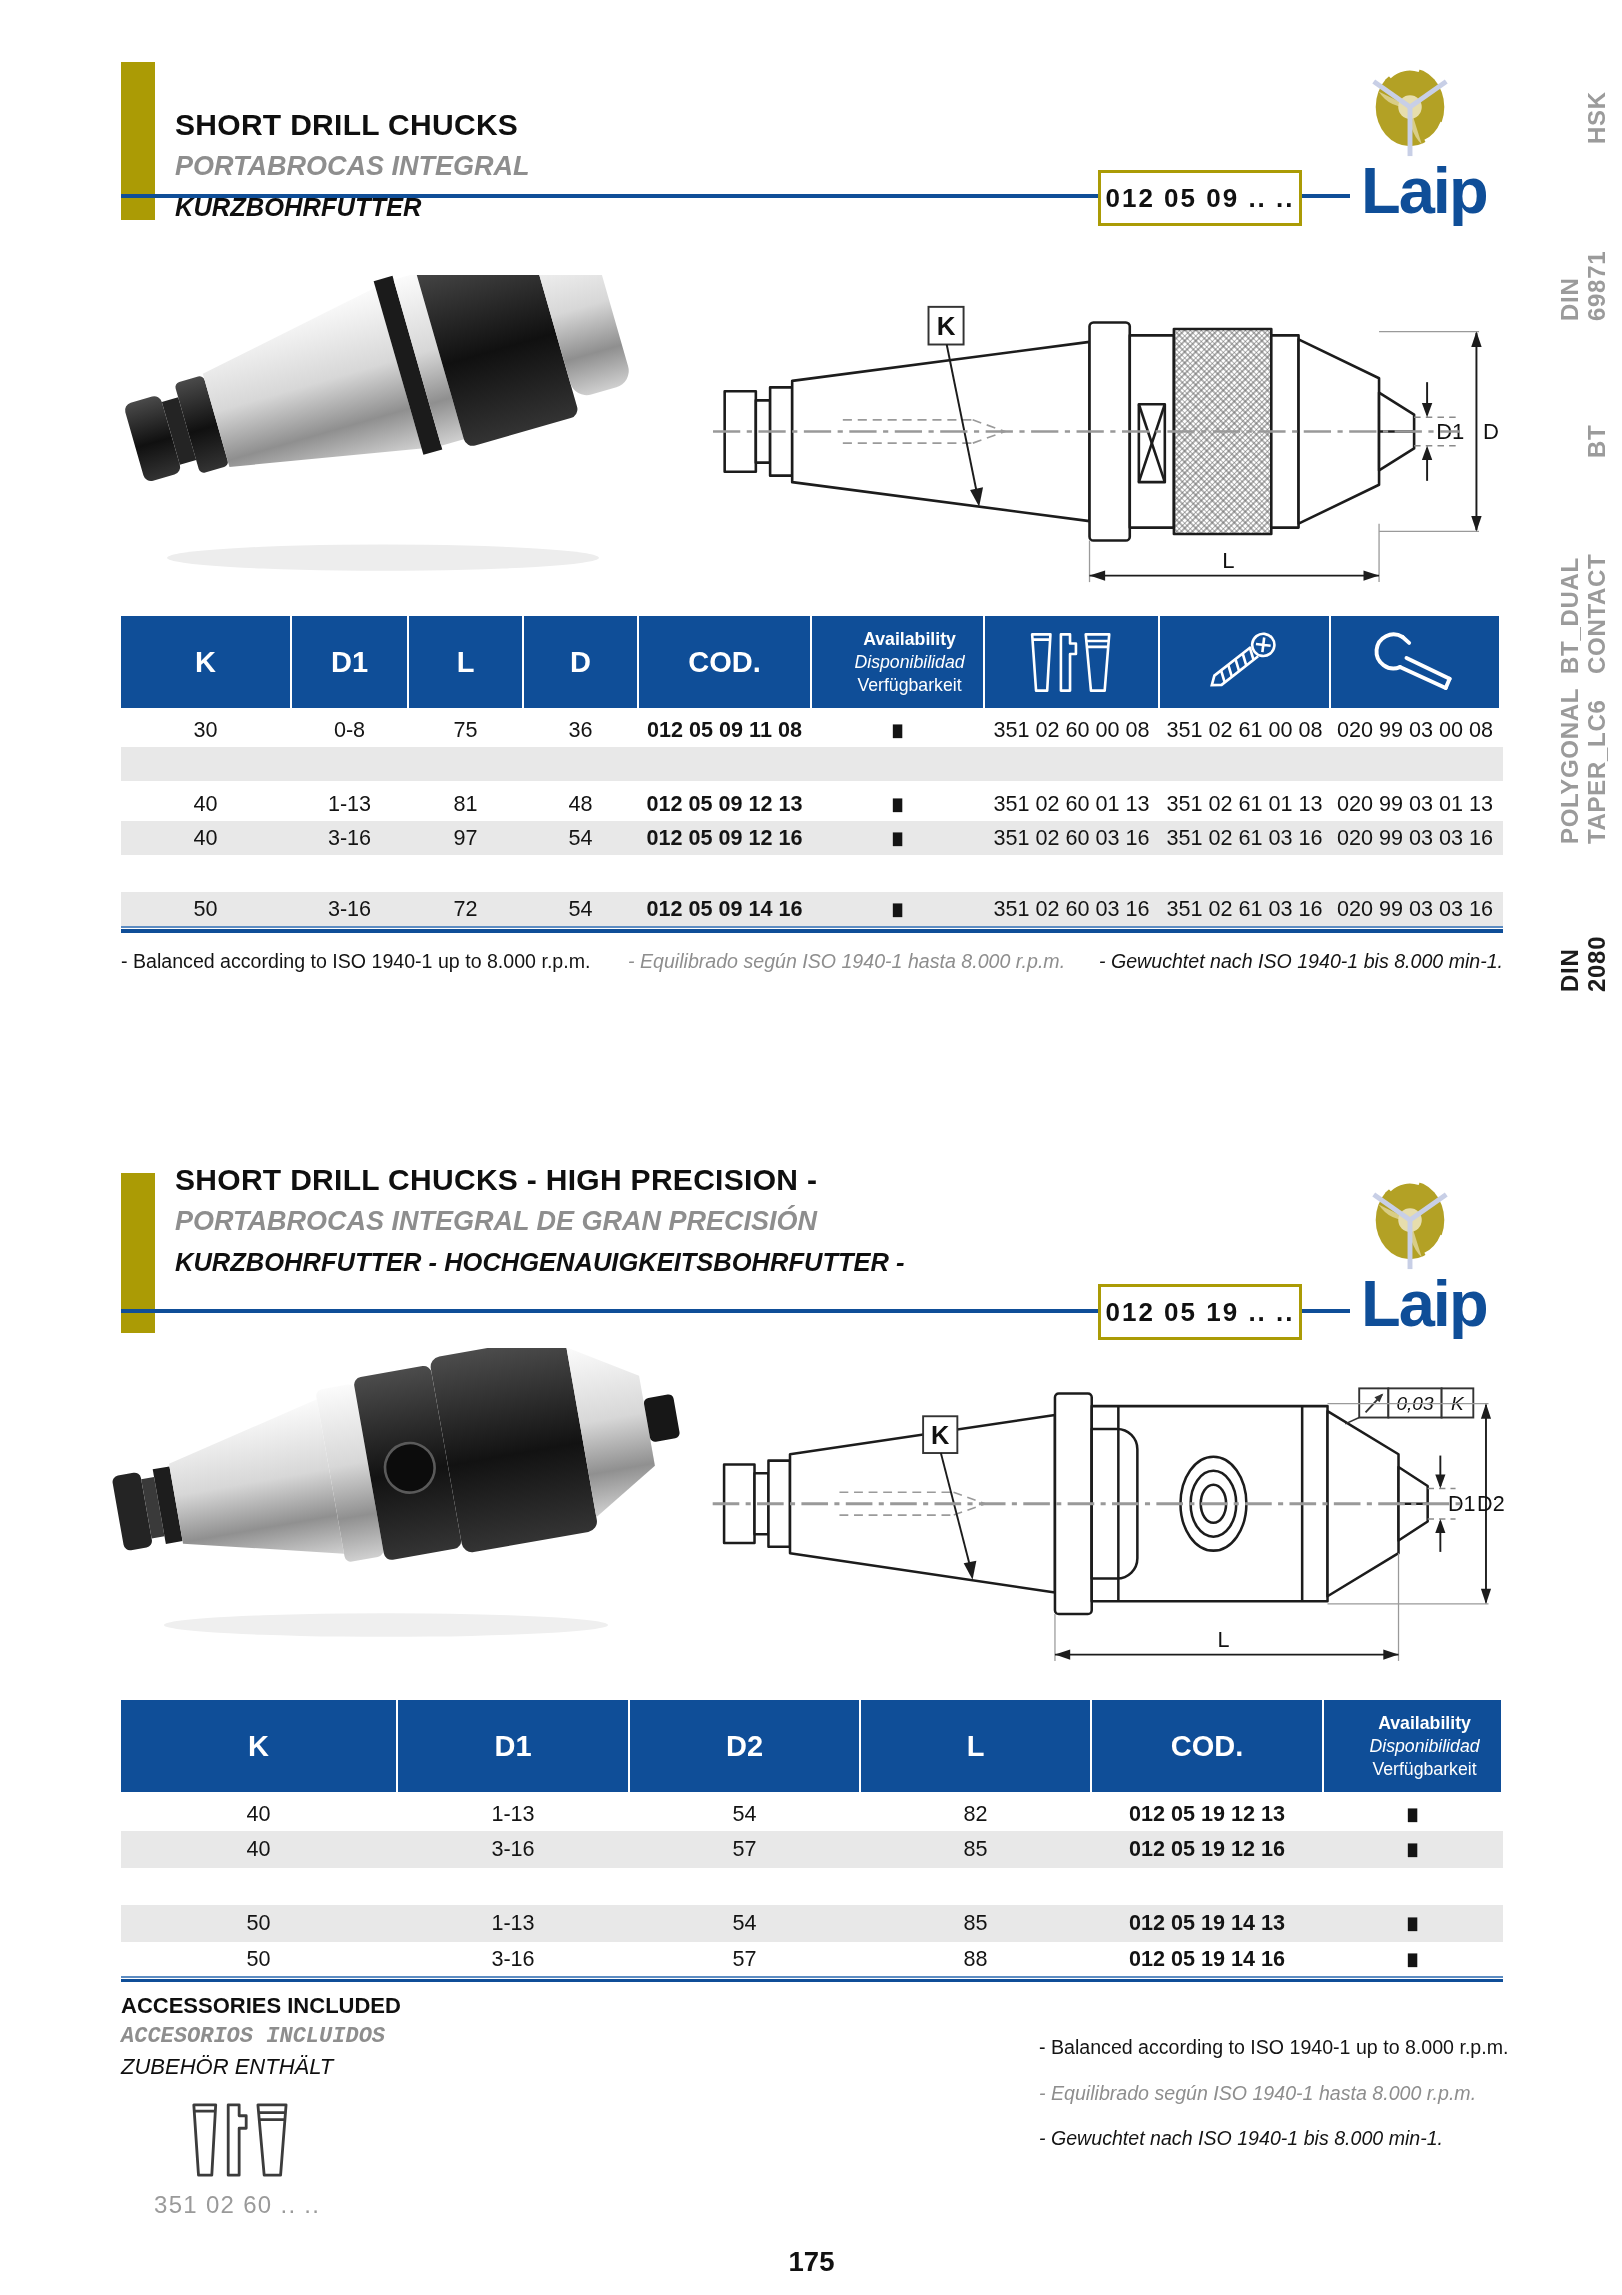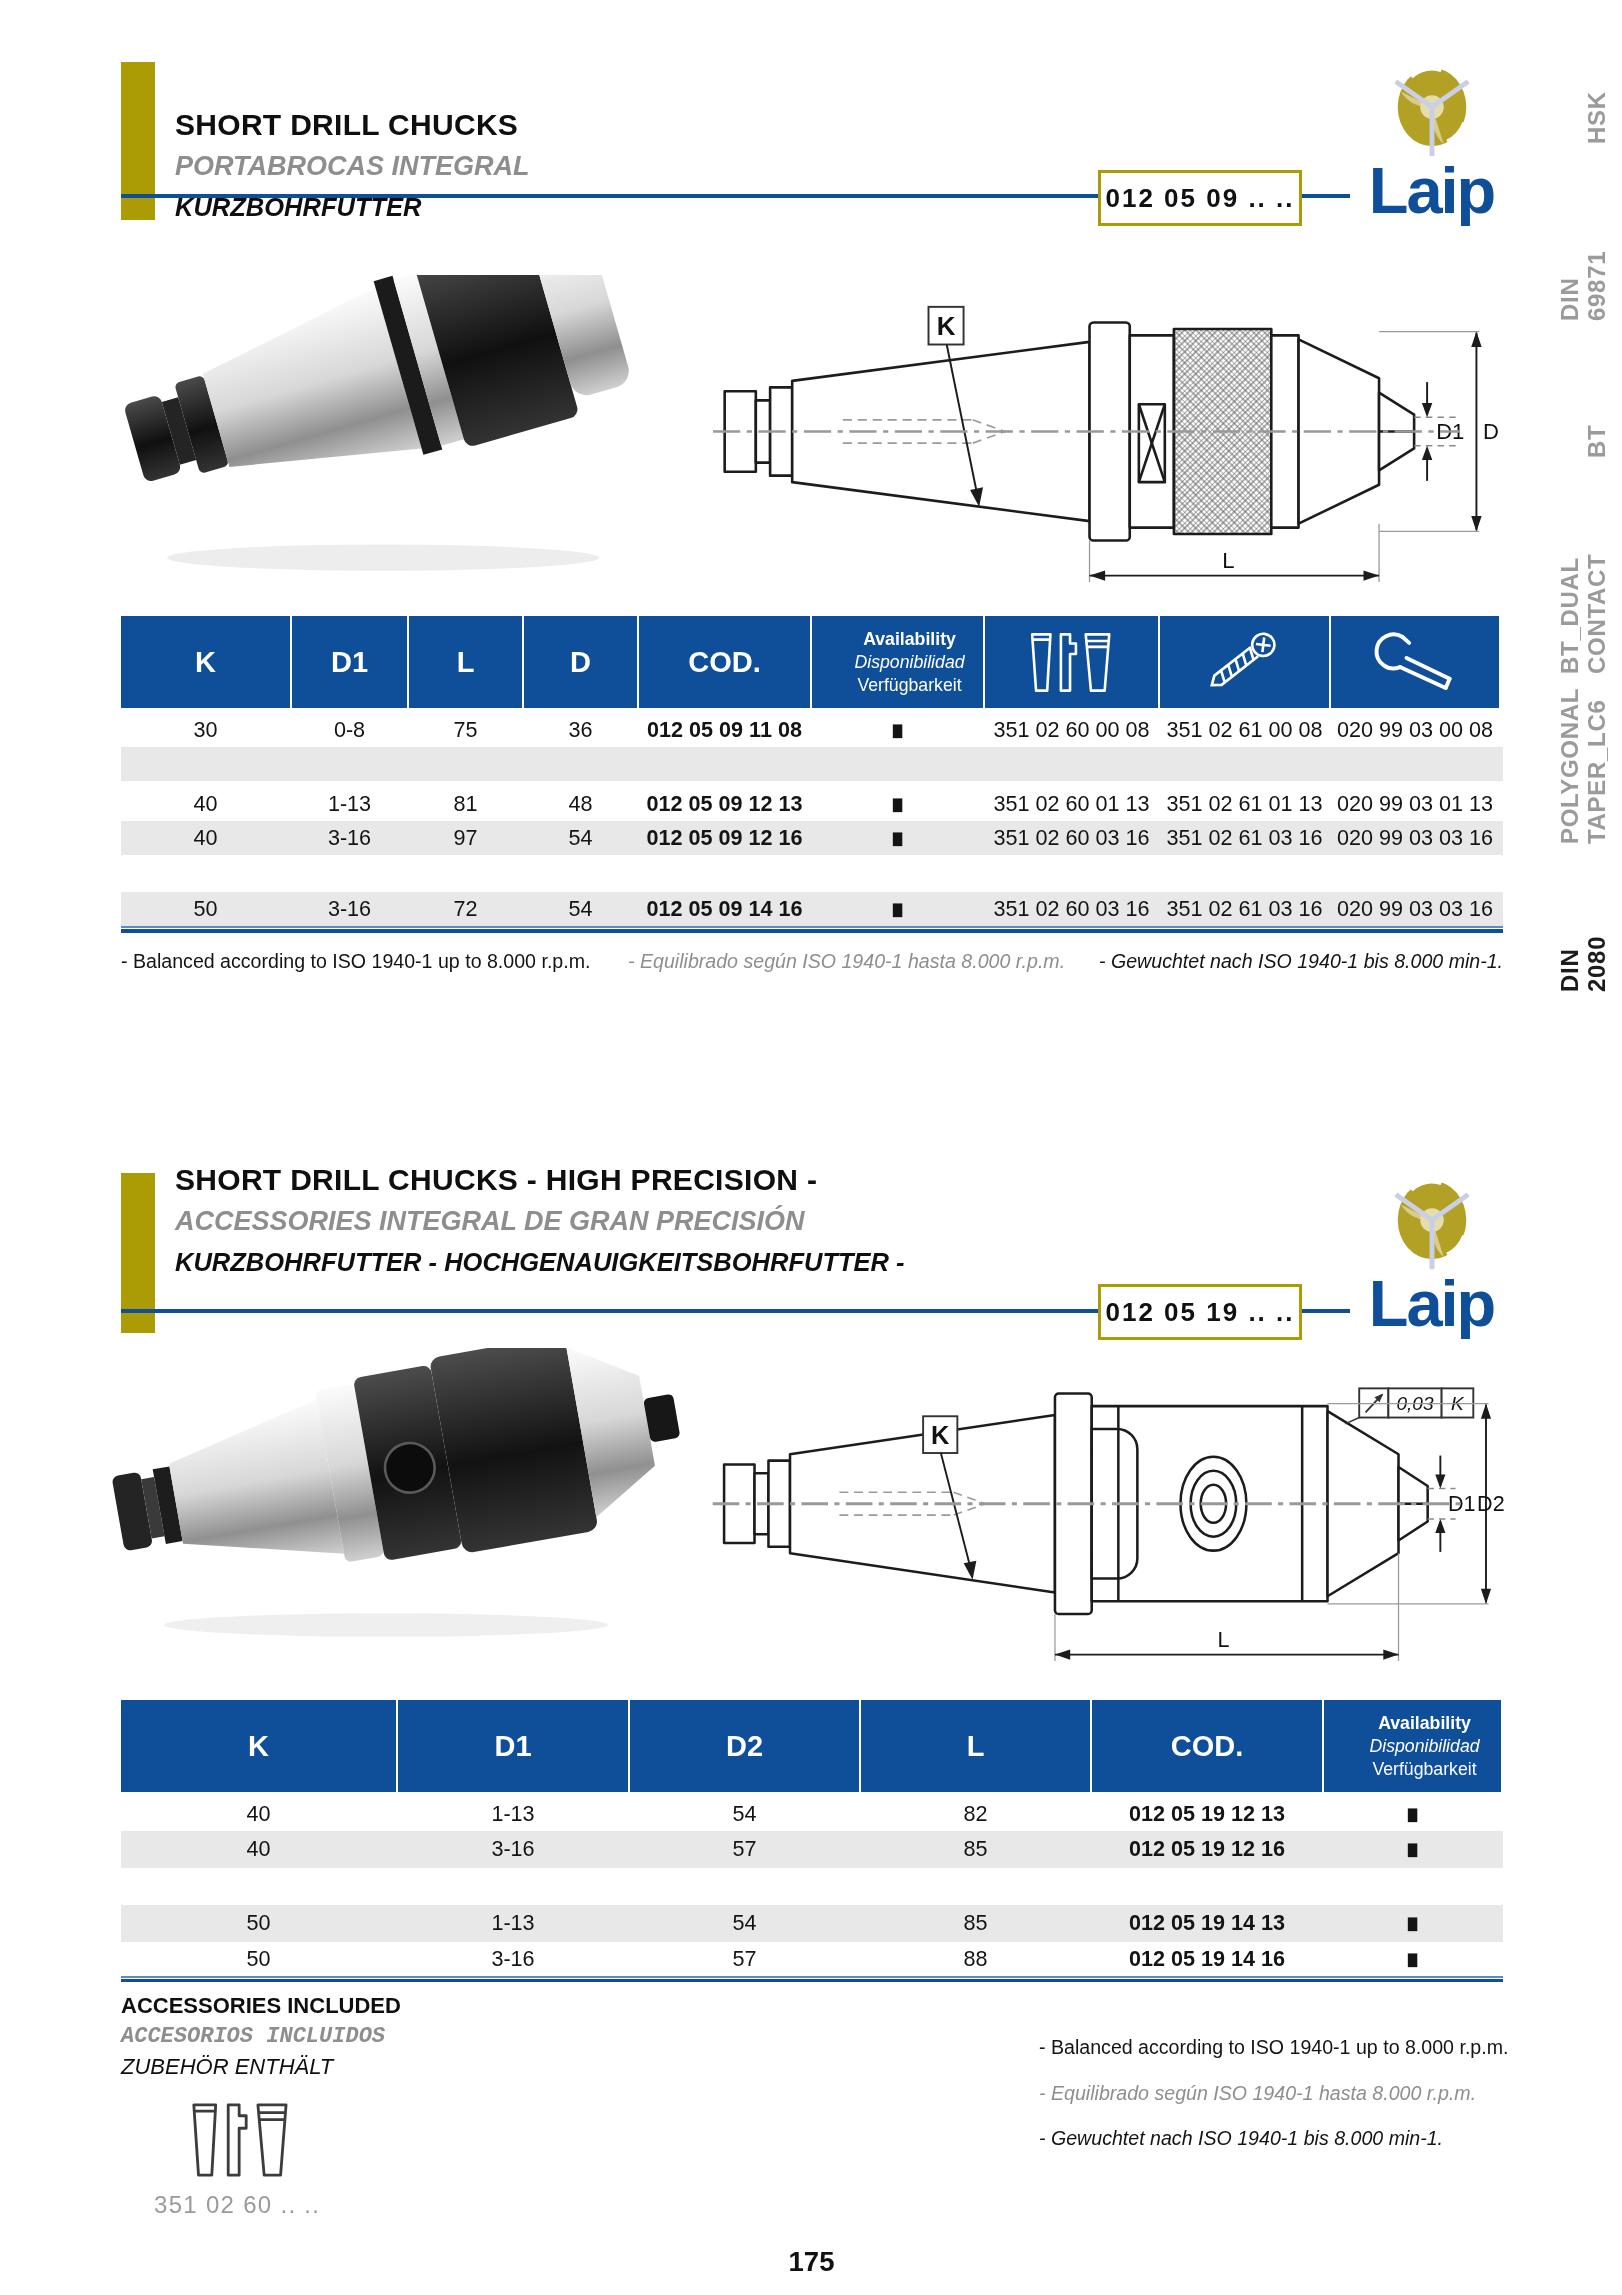--- a/index.html
+++ b/index.html
@@ -15,21 +15,21 @@
   
   .gold-bar{position:absolute;width:34px;background:#ab9b05;}
   .titles{position:absolute;margin-top:48px;}
   .t-en{font-size:30px;font-weight:bold;color:#0f0f0f;letter-spacing:0.3px;}
   .t-es{margin-top:9.2px;font-size:27px;font-weight:bold;font-style:italic;color:#8e8e8e;}
   .t-de{margin-top:10.5px;font-size:25.5px;font-weight:bold;font-style:italic;color:#0f0f0f;}
   .blue-line{position:absolute;height:3.9px;background:#0f4e98;}
   .codebox{position:absolute;width:198px;height:50px;background:#fff;border:3.3px solid #ab9b05;
            display:flex;align-items:center;justify-content:center;font-size:26px;font-weight:bold;
            letter-spacing:2px;z-index:3;}
-  .logo{position:absolute;width:141px;text-align:center;}
+  .logo{position:absolute;width:141px;}
   .logo .word{font-size:65px;font-weight:bold;color:#0f4e98;letter-spacing:-2px;line-height:.9;}
 
   
   .tbl{position:absolute;width:1382px;}
   .tbl .trow{display:grid;column-gap:2px;}
   .t1 .trow{grid-template-columns:169px 115px 113px 113px 171px 171px 173px 169px 168px;}
   .t2 .trow{grid-template-columns:275px 230px 229px 229px 230px 177px;}
   .thead{height:92px;margin-bottom:4.6px;}
   .thead>div{background:#0f4e98;color:#fff;display:flex;flex-direction:column;
              align-items:center;justify-content:center;font-size:29px;font-weight:bold;}
@@ -279,21 +279,21 @@
       <div class="end2"></div>
   </div>
 
   <div class="note" style="left:121px;top:950px;">- Balanced according to ISO 1940-1 up to 8.000 r.p.m.</div>
   <div class="note es" style="left:628px;top:950px;">- Equilibrado según ISO 1940-1 hasta 8.000 r.p.m.</div>
   <div class="note de" style="left:1099px;top:950px;">- Gewuchtet nach ISO 1940-1 bis 8.000 min-1.</div>
 
   <div class="gold-bar" style="left:121px;top:1173px;height:160px;"></div>
   <div class="titles" style="left:175px;top:1115px;">
     <div class="t-en">SHORT DRILL CHUCKS  - HIGH PRECISION -</div>
-    <div class="t-es">ACCESSORIES INTEGRAL DE GRAN PRECISIÓN</div>
+    <div class="t-es">PORTABROCAS INTEGRAL DE GRAN PRECISIÓN</div>
     <div class="t-de">KURZBOHRFUTTER  - HOCHGENAUIGKEITSBOHRFUTTER -</div>
   </div>
   <div class="blue-line" style="left:121px;top:1309px;width:1229px;"></div>
   <div class="codebox" style="left:1098px;top:1284px;">
     <span>012 05 19 .. ..</span>
   </div>
   <div class="logo" style="left:1361px;top:1175px;">
     <svg width="98" height="98" viewBox="0 0 100 100">
       <ellipse cx="50" cy="46" rx="35" ry="40" fill="#b3a125"></ellipse>
       <path d="M50 46 A 35 40 0 0 1 18 30 L 50 46 Z" fill="#d9cd85"></path>

